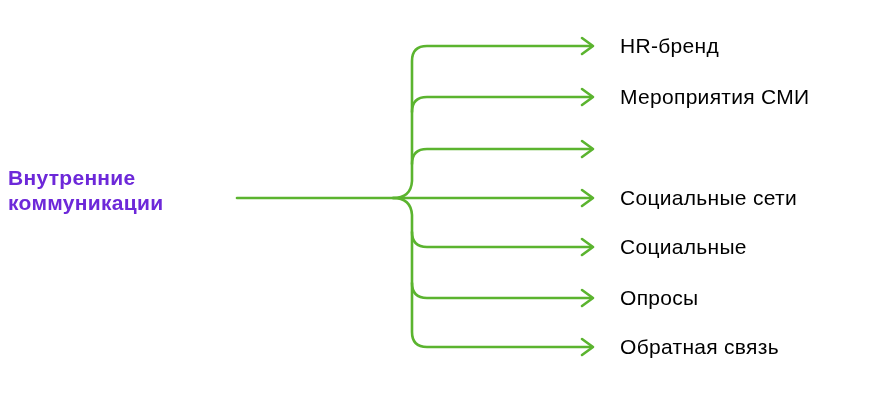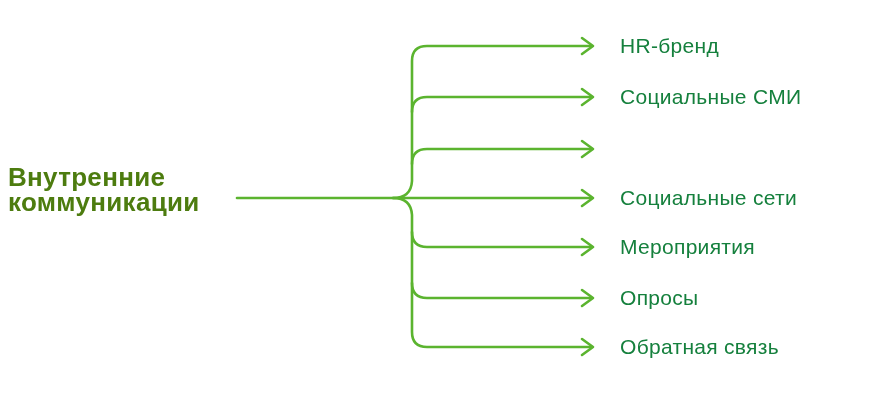--- a/index.html
+++ b/index.html
@@ -20,35 +20,35 @@
     left: 0;
     top: 0;
     width: 870px;
     height: 400px;
   }
   .root-label {
     position: absolute;
     left: 8px;
     top: 165px;
     width: 215px;
-    font-size: 26px;
+    font-size: 21px;
     font-weight: bold;
     line-height: 25px;
     letter-spacing: 0.3px;
-    color: #4d7c0f;
+    color: #6d28d9;
   }
   .branch-label {
     position: absolute;
     left: 620px;
     height: 26px;
     line-height: 26px;
     font-size: 21px;
     font-weight: 400;
     letter-spacing: 0.3px;
-    color: #15803d;
+    color: #000000;
     white-space: nowrap;
   }
 </style>
 </head>
 <body>
 
 <div class="canvas">
 
   <svg class="connector-svg" viewBox="0 0 870 400" xmlns="http://www.w3.org/2000/svg">
     <g fill="none" stroke="#5bb42f" stroke-width="2.6" stroke-linecap="round" stroke-linejoin="round">
@@ -74,24 +74,24 @@
       <path d="M582,239 L593,247 L582,255"></path>
       <path d="M582,290 L593,298 L582,306"></path>
       <path d="M582,339 L593,347 L582,355"></path>
     </g>
   </svg>
 
   <div class="root-label">Внутренние коммуникации</div>
 
   <div class="branch-label" style="top:33px">HR-бренд</div>
 
-  <div class="branch-label" style="top:84px">Социальные СМИ</div>
+  <div class="branch-label" style="top:84px">Мероприятия СМИ</div>
 
 
   <div class="branch-label" style="top:185px">Социальные сети</div>
 
-  <div class="branch-label" style="top:234px">Мероприятия</div>
+  <div class="branch-label" style="top:234px">Социальные</div>
 
   <div class="branch-label" style="top:334px">Обратная связь</div>
 
   <div class="branch-label" style="top:285px">Опросы</div>
 
 </div>
 
 </body></html>

